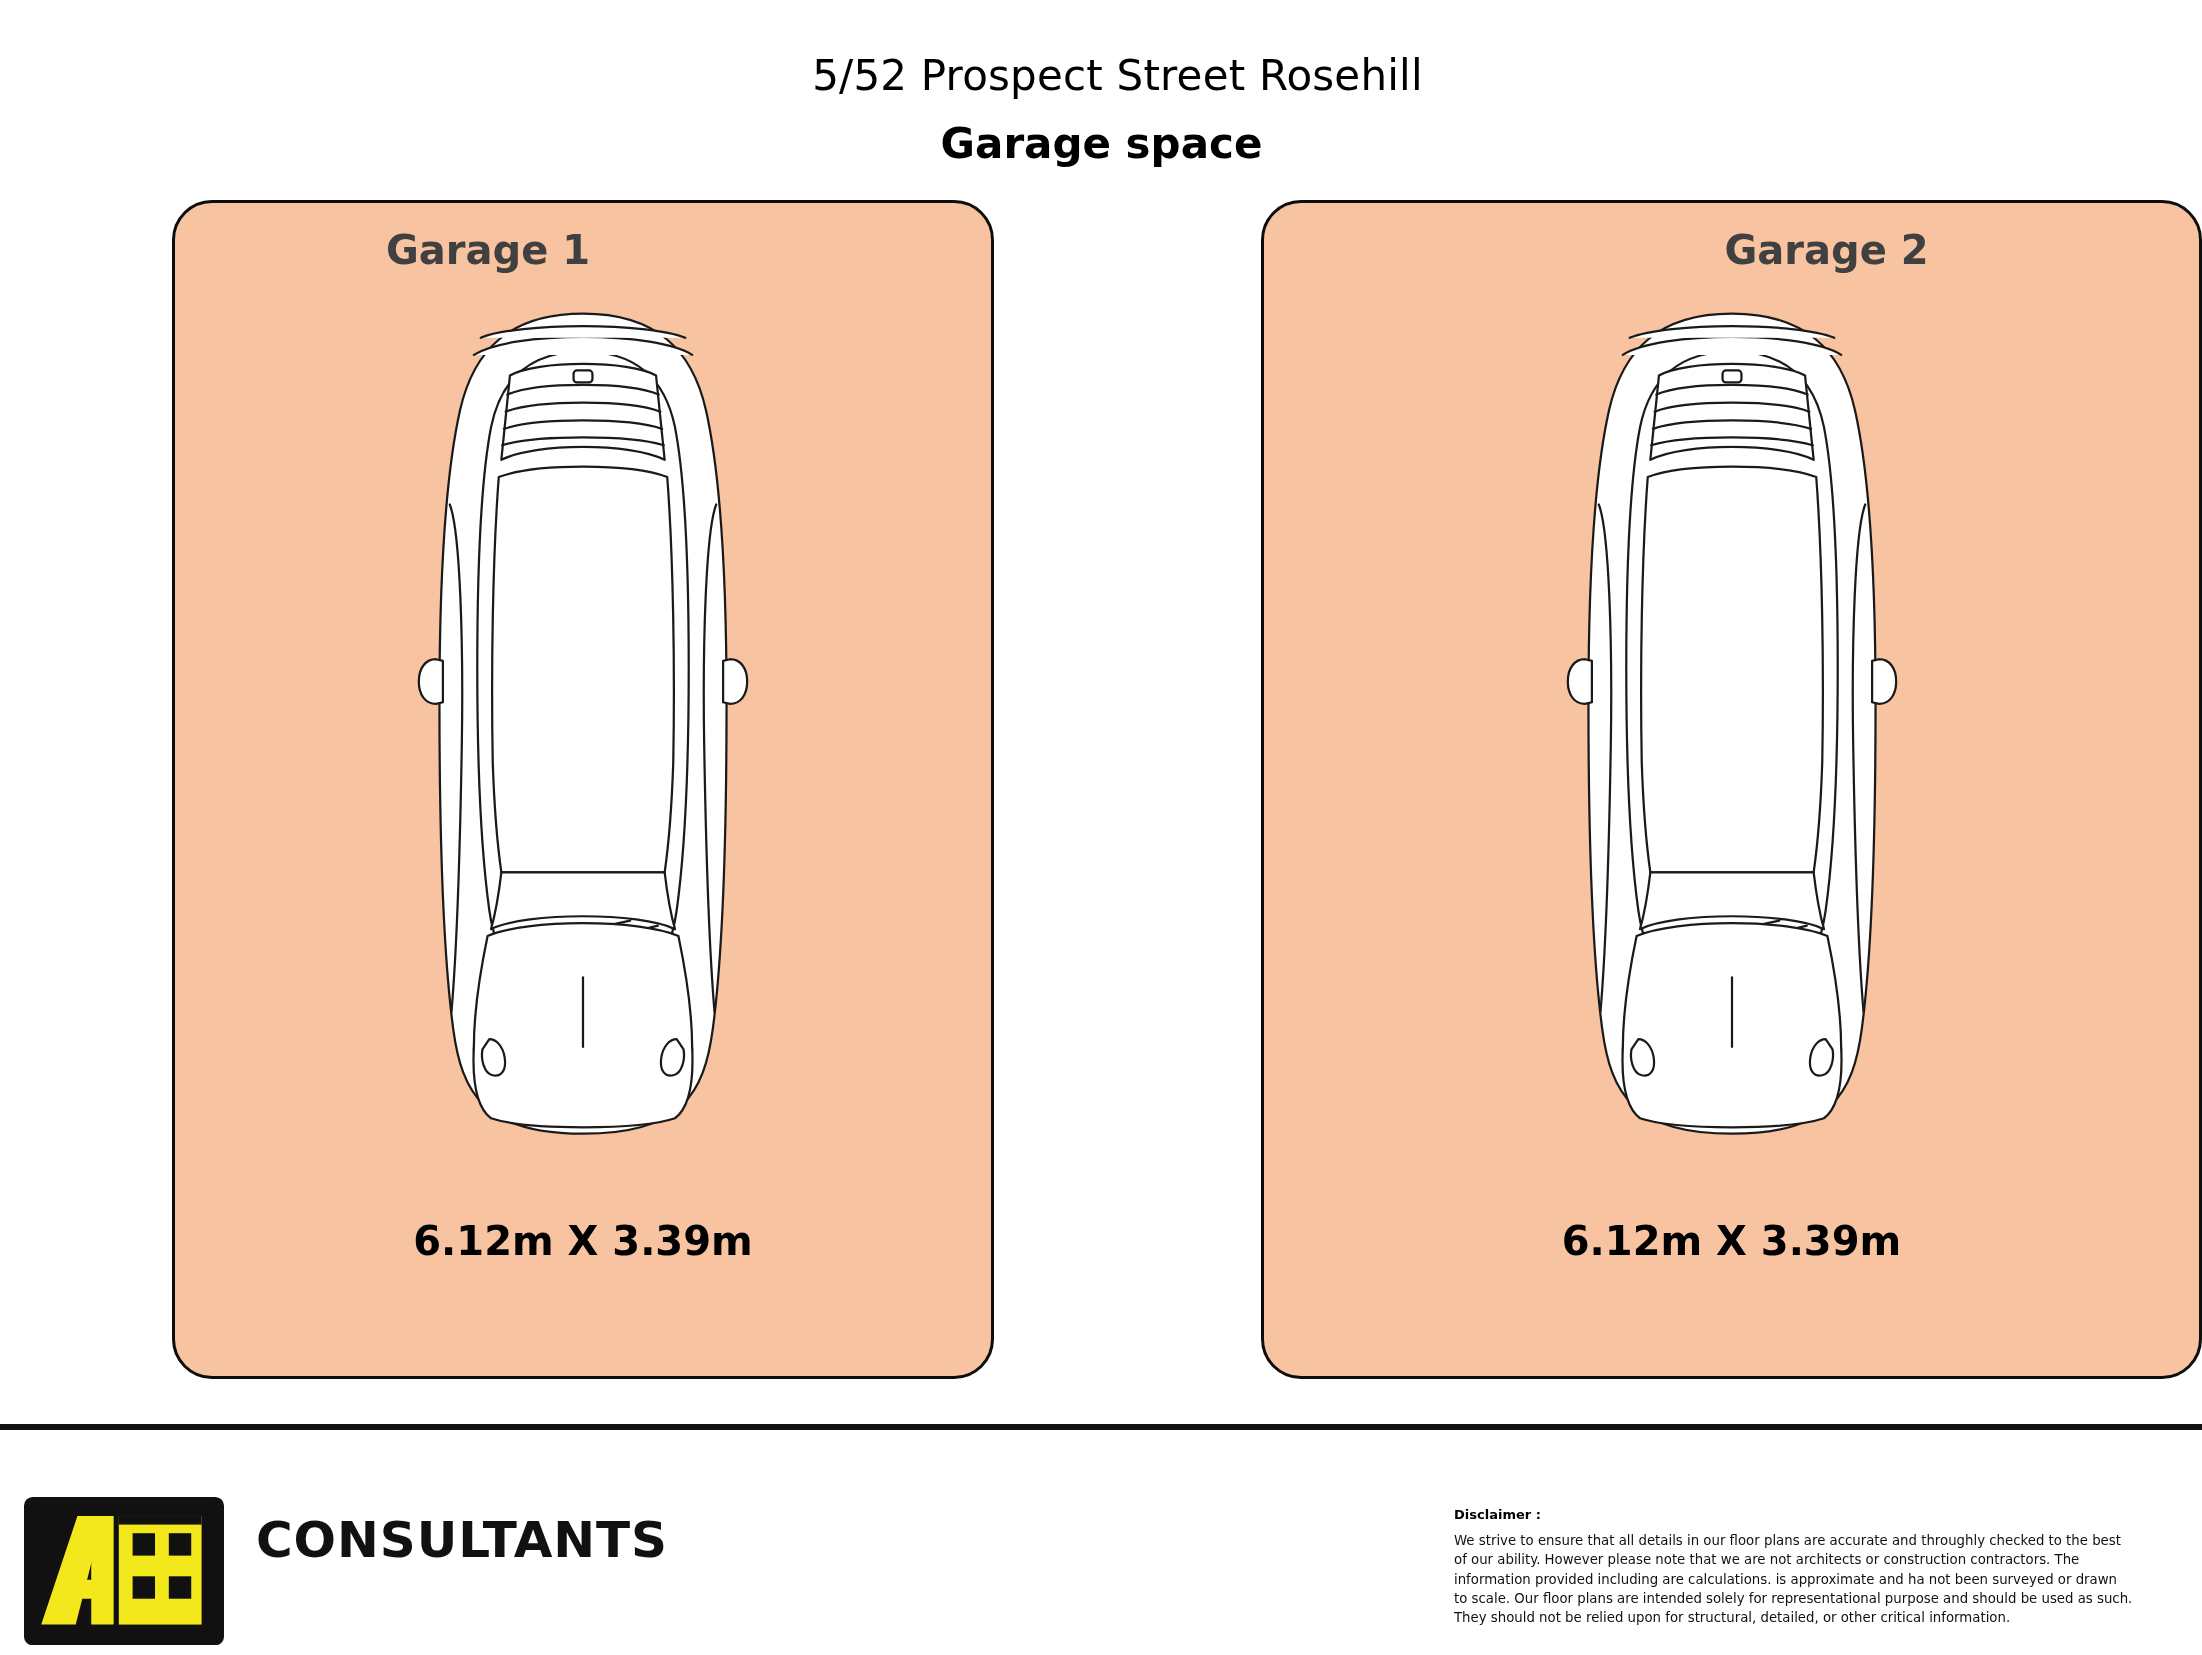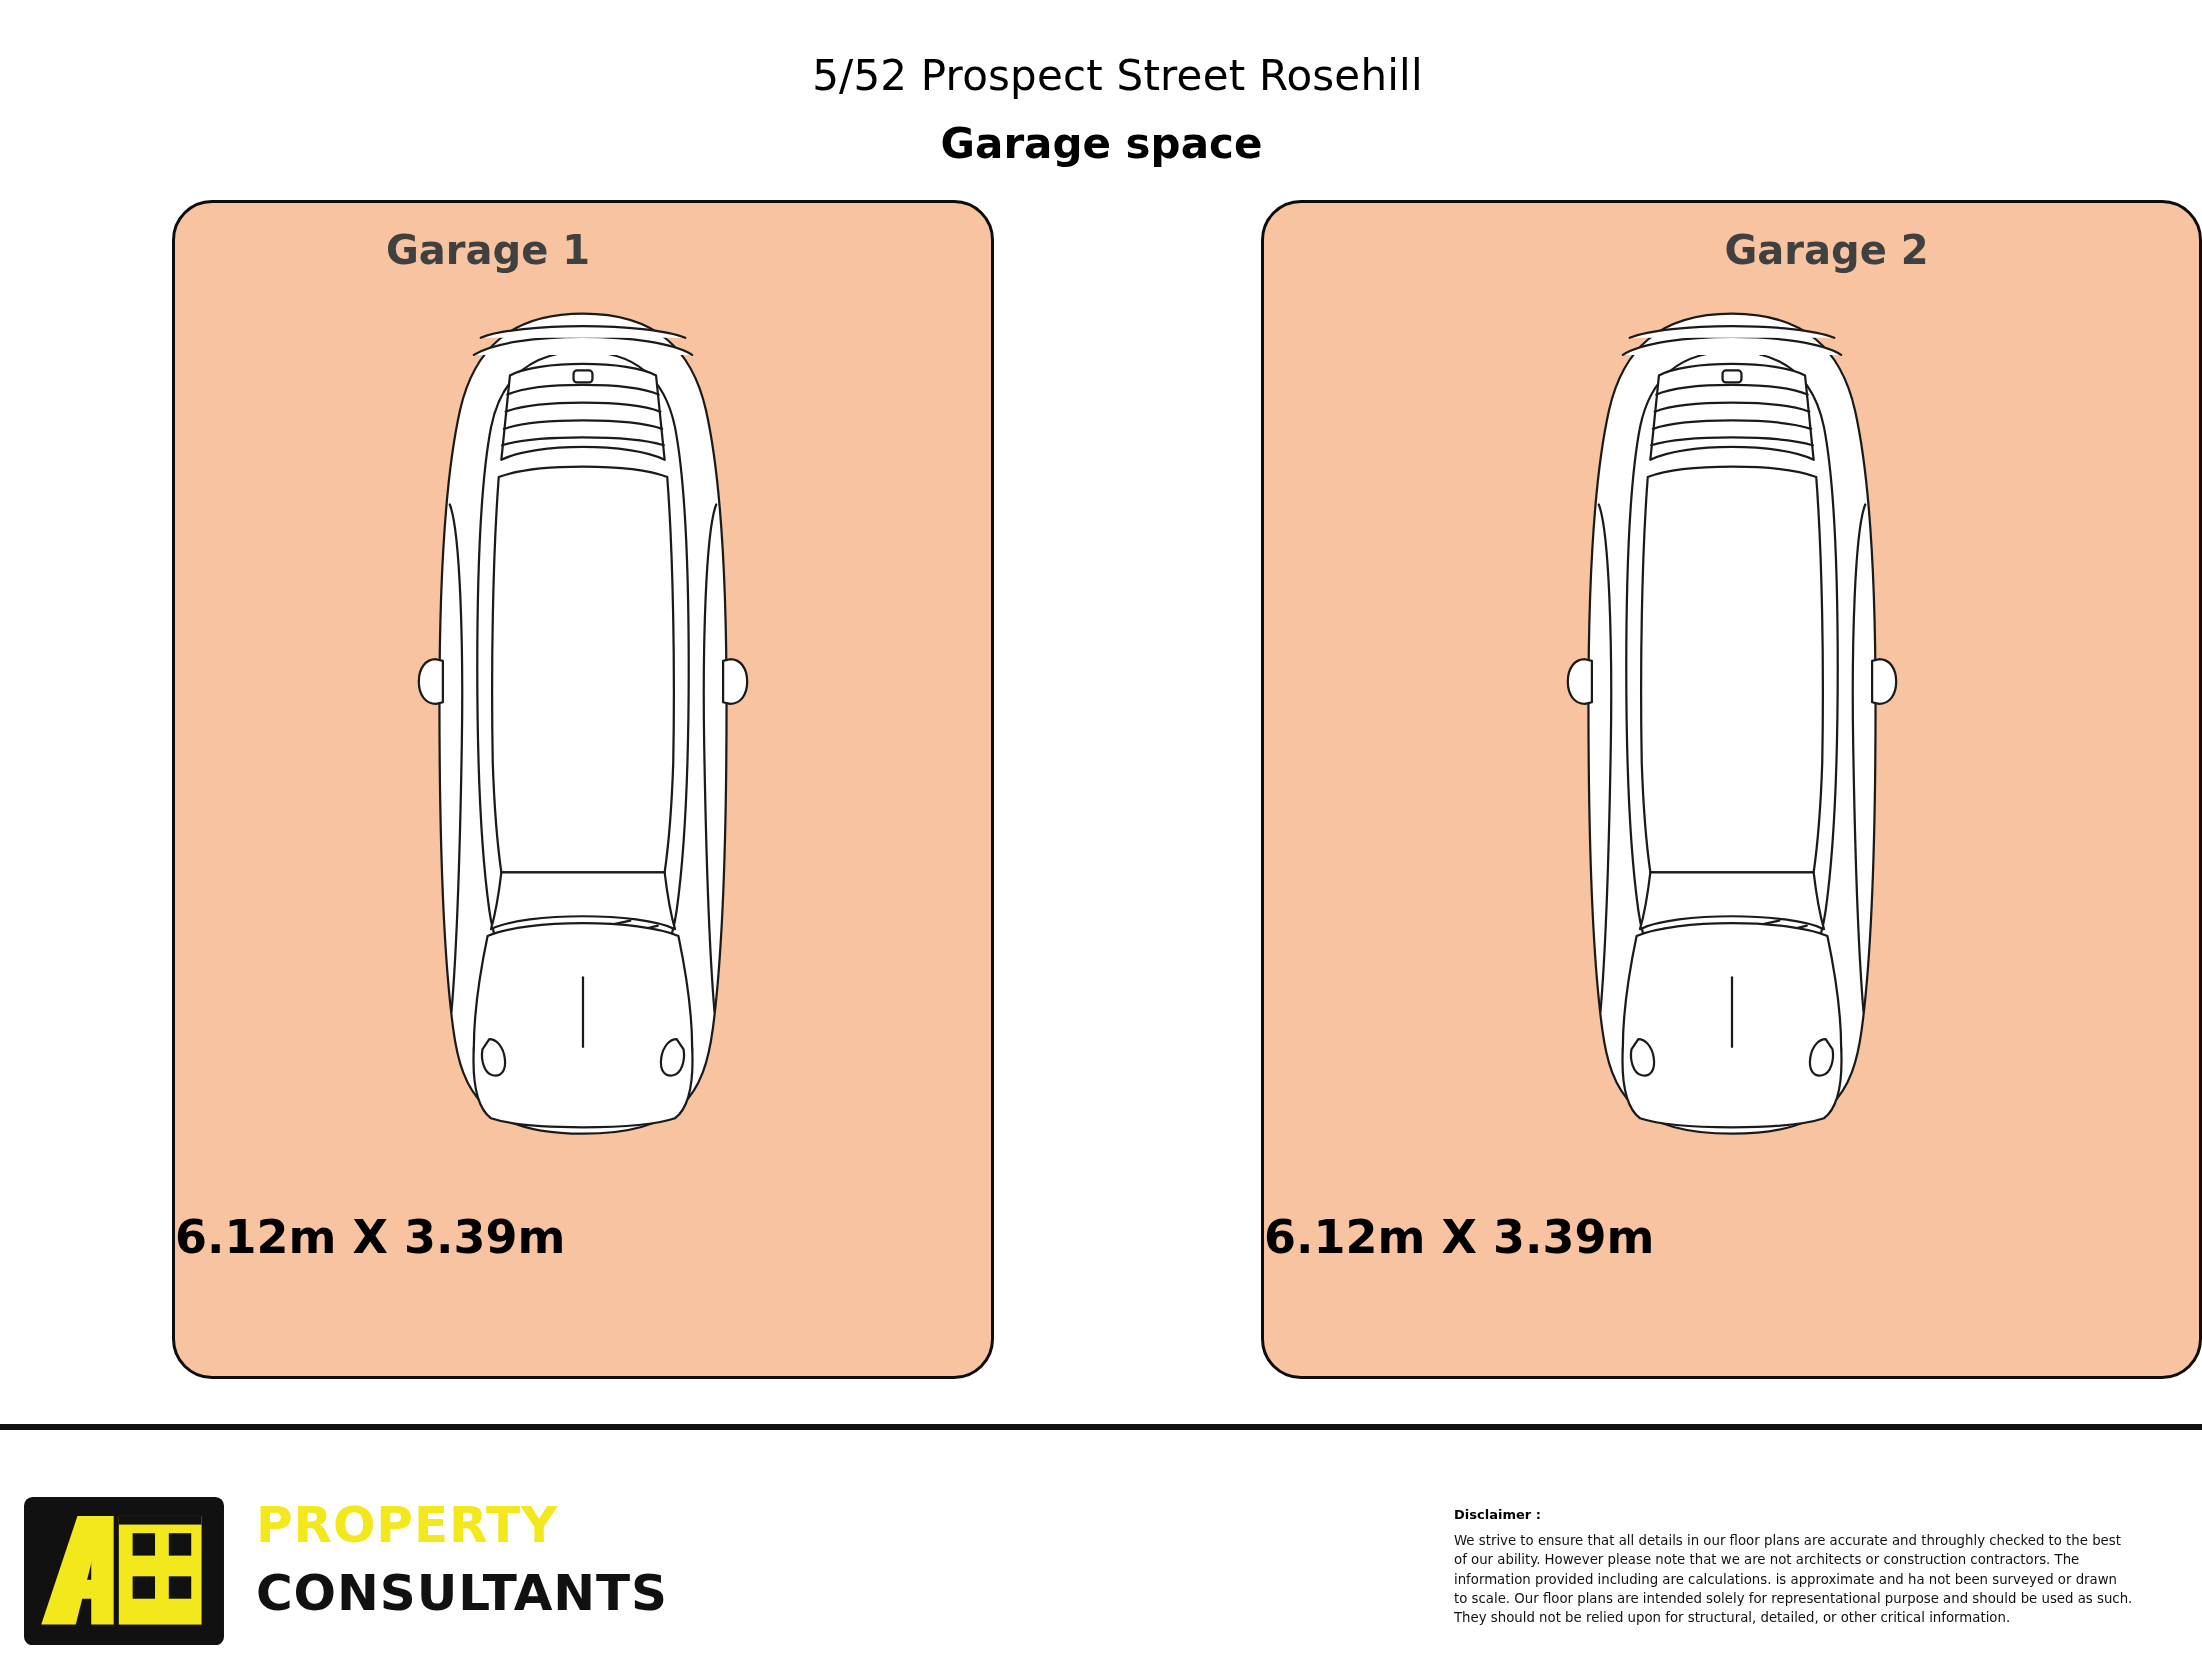--- a/index.html
+++ b/index.html
@@ -65,21 +65,22 @@
     font-weight: 700;
     color: #404040;
   }
   #bay-1 .bay-label { text-align: center; transform: translateX(-95px); }
   #bay-2 .bay-label { text-align: center; transform: translateX(95px); }
 
   .bay-dims {
     position: absolute;
     bottom: 112px;
     width: 100%;
-    font-size: 46px;
+    text-align: center;
+    font-size: 40px;
     font-weight: 700;
     color: #000000;
   }
 
   .car-wrap {
     position: absolute;
     left: 50%;
     top: 95px;
     transform: translateX(-50%);
     width: 404px;
@@ -257,21 +258,20 @@
 
         <rect x="110" y="22" width="96" height="126" fill="#f2e81c"></rect>
         <rect x="126" y="42" width="26" height="26" fill="#111111"></rect>
         <rect x="168" y="42" width="26" height="26" fill="#111111"></rect>
         <rect x="126" y="92" width="26" height="26" fill="#111111"></rect>
         <rect x="168" y="92" width="26" height="26" fill="#111111"></rect>
         <rect x="110" y="22" width="96" height="10" fill="#111111"></rect>
       </svg>
     </div>
     <div class="logo-text">
-      <div class="l1">PROPERTY</div>
       <div class="l2">CONSULTANTS</div>
     </div>
   </div>
 
   <div class="disclaimer">
     <div class="disclaimer-title">Disclaimer :</div>
     <div class="disclaimer-body">We strive to ensure that all details in our floor plans are accurate and throughly checked to the best of our ability. However please note that we are not architects or construction contractors. The information provided including are calculations. is approximate and ha not been surveyed or drawn to scale. Our floor plans are intended solely for representational purpose and should be used as such. They should not be relied upon for structural, detailed, or other critical information.</div>
   </div>
 
 </div>

